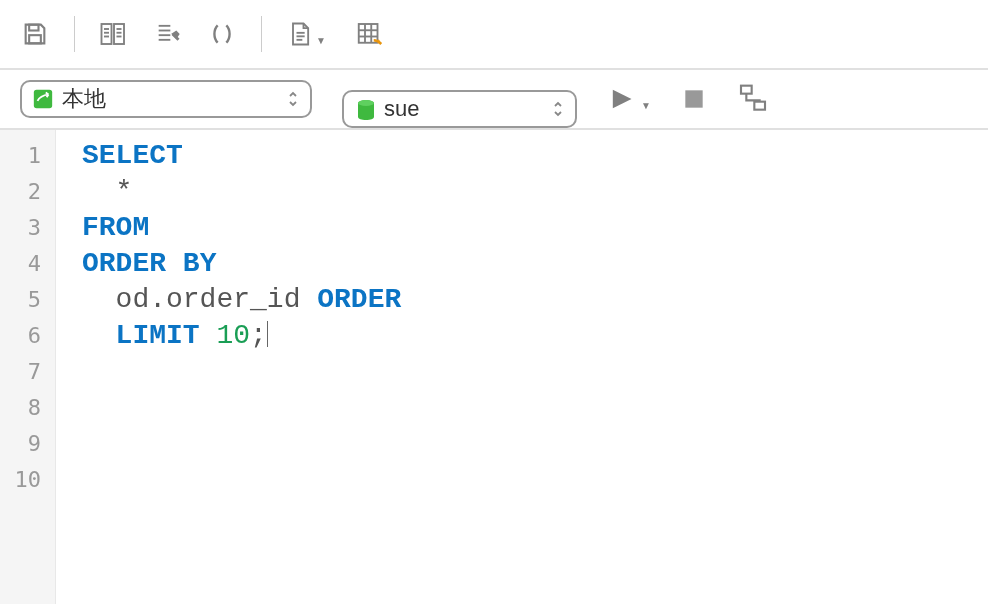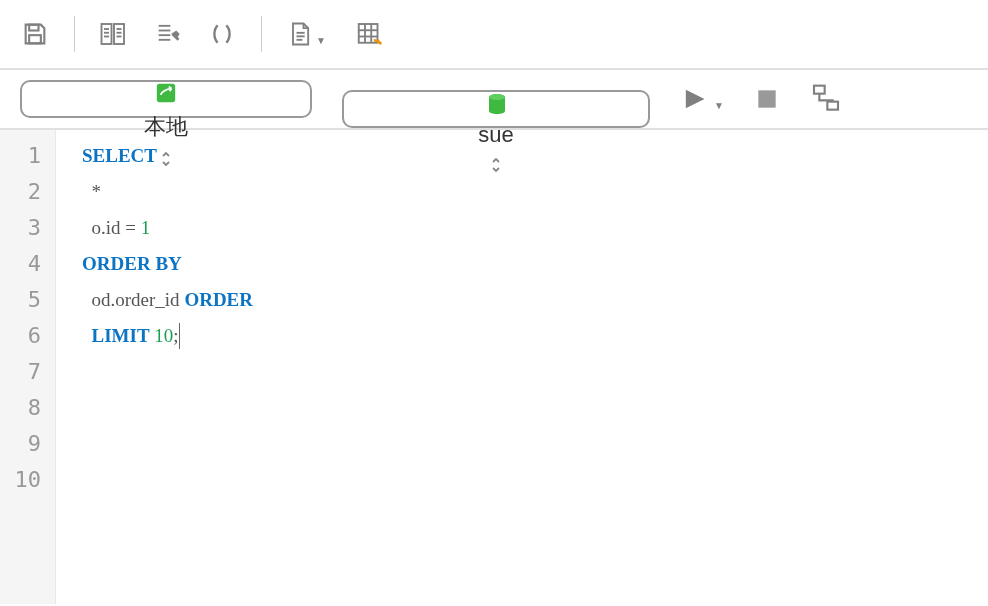--- a/index.html
+++ b/index.html
@@ -50,27 +50,26 @@
     .dropdown {
       display: flex;
       align-items: center;
       border: 2px solid #999;
       border-radius: 10px;
       height: 38px;
       padding: 0 10px;
       background: #fff;
       cursor: pointer;
       gap: 8px;
-      flex-direction: column;
     }
     .dropdown-connection {
       width: 292px;
     }
     .dropdown-database {
-      width: 308px;
+      width: 235px;
       margin-top: 20px;
     }
     .dropdown-icon {
       width: 22px;
       height: 22px;
       flex-shrink: 0;
     }
     .dropdown-text {
       flex: 1;
       font-size: 22px;
@@ -115,22 +114,22 @@
       text-align: right;
       padding-right: 14px;
       font-family: "SF Mono", Monaco, Menlo, Consolas, monospace;
       font-size: 22px;
       line-height: 36px;
       color: #999;
     }
     .code-area {
       flex: 1;
       padding: 8px 0 0 26px;
-      font-family: Liberation Serif, serif;
-      font-size: 19px;
+      font-family: Liberation Mono, monospace;
+      font-size: 28px;
       line-height: 36px;
       position: relative;
     }
     .code-line {
       white-space: pre;
     }
     .kw { color: #0b74c4; font-weight: bold; }
     .num { color: #1a9e55; }
     .txt { color: #555; }
     .cursor {
@@ -275,18 +274,18 @@
       <div class="line-number">5</div>
       <div class="line-number">6</div>
       <div class="line-number">7</div>
       <div class="line-number">8</div>
       <div class="line-number">9</div>
       <div class="line-number">10</div>
     </div>
   <div class="code-area" id="code">
       <div class="code-line"><span class="kw">SELECT</span></div>
       <div class="code-line">  <span class="txt">*</span></div>
-      <div class="code-line">  <span class="txt">o.id = </span><span class="num">1</span></div>
+      <div class="code-line"><span class="kw">FROM</span></div>
       <div class="code-line"><span class="kw">ORDER</span><span class="txt"> </span><span class="kw">BY</span></div>
       <div class="code-line">  <span class="txt">od.order_id </span><span class="kw">ORDER</span></div>
       <div class="code-line">  <span class="kw">LIMIT</span><span class="txt"> </span><span class="num">10</span><span class="txt">;</span><span class="cursor"></span></div>
     </div>
 </div>
 
 </body></html>

